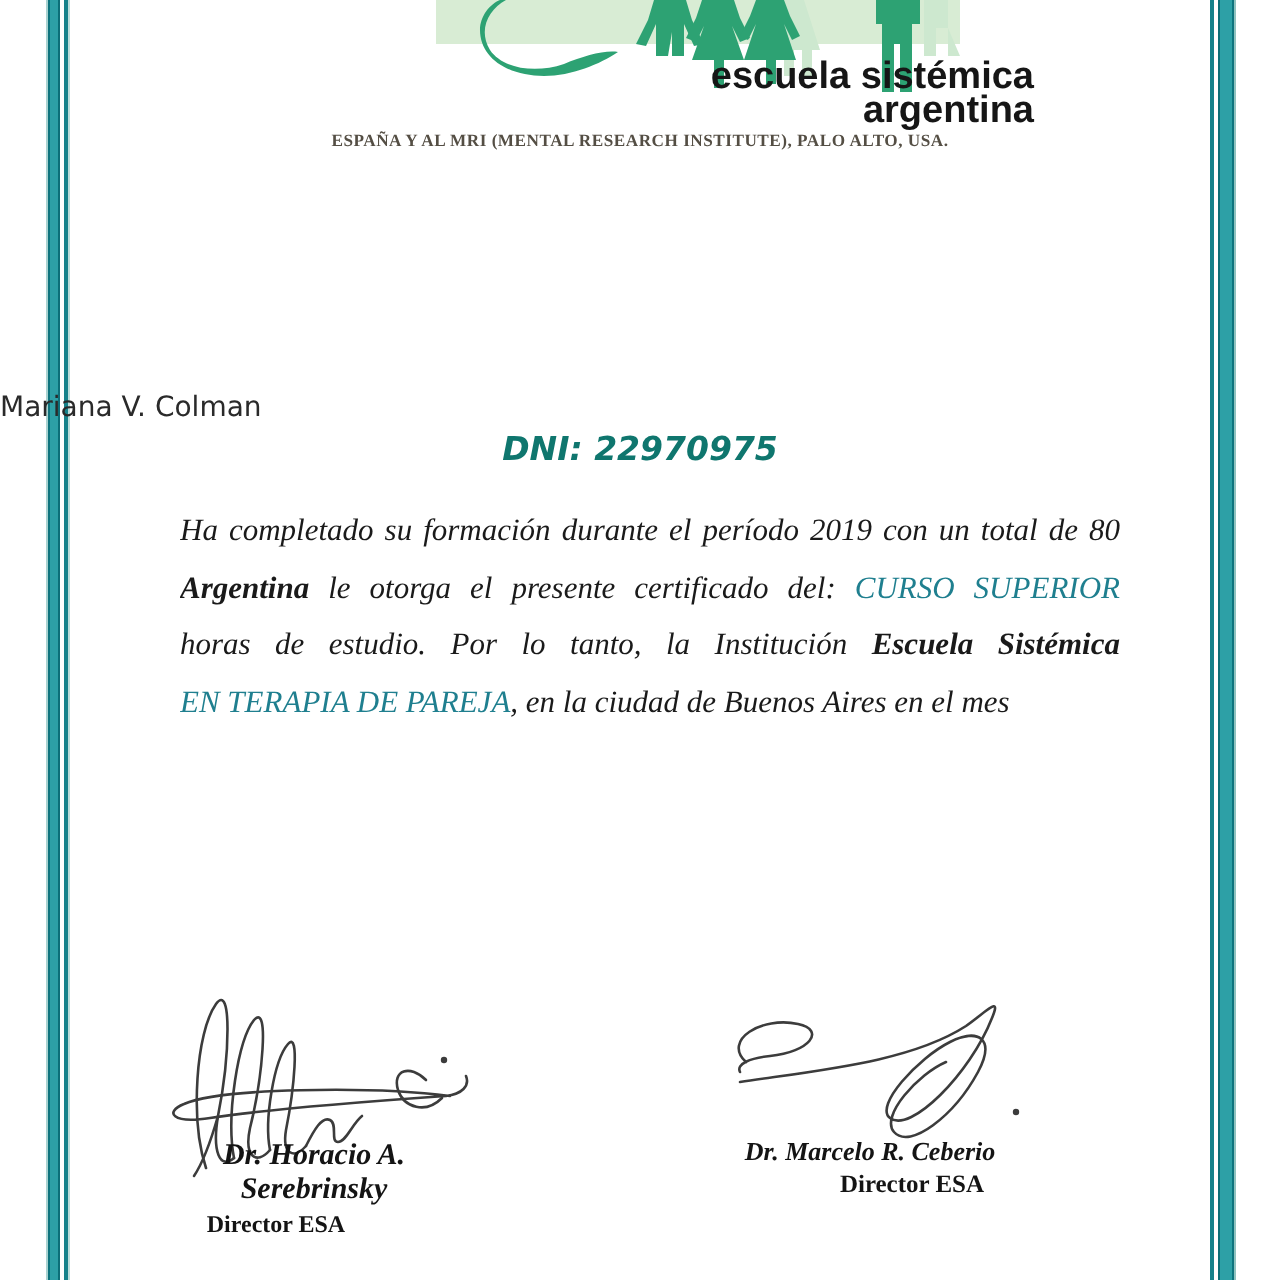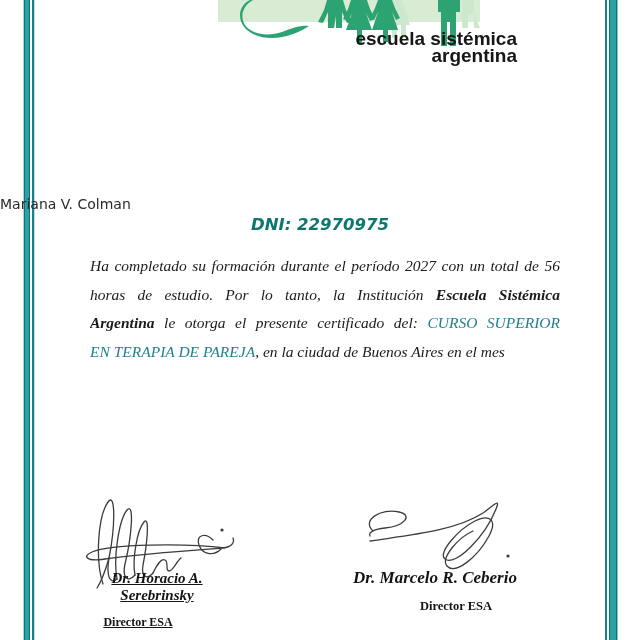--- a/index.html
+++ b/index.html
@@ -48,26 +48,26 @@
     position:absolute; top:252px; left:90px; width:470px;
     font-style:italic; font-size:15.5px; line-height:28.5px; color:#1a1a1a;
   }
   .body-line{ text-align:justify; text-align-last:justify; height:28.5px; overflow:hidden; }
   .body-line:last-child{ text-align-last:left; }
   .seg-bold{ font-weight:bold; }
   .seg-accent{ color:var(--accent,#1f7f8f); }
   .sig-svg{position:absolute;}
   .sig-block{ position:absolute; text-align:center; color:#141414; }
   .sig-name{ font-weight:bold; font-style:italic; }
-  .sig-title{ font-weight:bold; font-size:12px; margin-top:11px; }
-  .sig-left{ left:77px; top:570px; width:160px;text-decoration:underline; }
+  .sig-title{ font-weight:bold; font-size:12px; margin-top:1px; }
+  .sig-left{ left:77px; top:570px; width:160px; }
   .sig-left .sig-name{ font-size:15px; }
   .sig-left .sig-title{ padding-right:38px; }
   .sig-right{ left:345px; top:568px; width:180px; }
-  .sig-right .sig-name{ font-size:17px; }
+  .sig-right .sig-name{ font-size:13px; }
   .sig-right .sig-title{ padding-left:42px; font-size:12.5px; }
 </style>
 </head>
 <body>
 
 <div class="page">
 
   <div class="border-left"></div>
   <div class="border-right"></div>
 
@@ -84,29 +84,30 @@
     <path d="M166,0 L180,0 L183,8 L188,18 L184,20 L180,12 L186,30 L176,30 L176,42 L171,42 L171,42 L171,30 L160,30 L166,12 L162,20 L158,18 L163,8 Z" fill="var(--logo-green,#2da273)"></path>
     <path d="M226,0 L248,0 L248,12 L244,12 L244,46 L238,46 L238,22 L235,22 L235,46 L229,46 L229,12 L226,12 Z" fill="var(--logo-green,#2da273)"></path>
   </svg>
 
   <div class="brand">
     <div>escuela sistémica</div>
     <div>argentina</div>
   </div>
 
   <div class="assoc">
+    <div>ESPAÑA Y AL MRI (MENTAL RESEARCH INSTITUTE), PALO ALTO, USA.</div>
   </div>
 
   <div class="certify-name">Mariana V. Colman</div>
   <div class="certify-dni">DNI: 22970975</div>
 
   <div class="body-par" id="body-par">
-      <div class="body-line"><span>Ha completado su formación durante el período 2027 con un total de 56</span></div>
+      <div class="body-line"><span>Ha completado su formación durante el período 2019 con un total de 80</span></div>
+      <div class="body-line"><span class="seg-bold">Argentina</span><span> le otorga el presente certificado del: </span><span class="seg-accent">CURSO SUPERIOR</span></div>
       <div class="body-line"><span>horas de estudio. Por lo tanto, la Institución </span><span class="seg-bold">Escuela Sistémica</span></div>
-      <div class="body-line"><span class="seg-bold">Argentina</span><span> le otorga el presente certificado del: </span><span class="seg-accent">CURSO SUPERIOR</span></div>
       <div class="body-line"><span class="seg-accent">EN TERAPIA DE PAREJA</span><span>, en la ciudad de Buenos Aires en el mes</span></div>
     </div>
 
   <svg class="sig-svg" style="left:75px;top:488px;" width="170" height="102" viewBox="0 0 170 102">
     <g fill="none" stroke="#3c3c3c" stroke-width="1.3" stroke-linecap="round">
       <path d="M150,60 C110,55 35,56 17,64 C7,68 11,74 30,71 C62,66 120,62 148,60 C156,59 160,55 158,50"></path>
       <path d="M28,96 C20,72 23,28 33,14 C41,3 40,40 34,70 C31,88 35,97 42,91"></path>
       <path d="M42,91 C38,70 44,32 52,22 C60,13 56,52 50,76 C47,90 53,95 60,87"></path>
       <path d="M60,87 C57,72 62,42 69,34 C75,27 72,57 68,77 C66,89 72,92 78,85"></path>
       <path d="M78,85 C82,77 86,70 90,72 C94,74 90,83 94,83 C98,83 101,74 106,70"></path>

